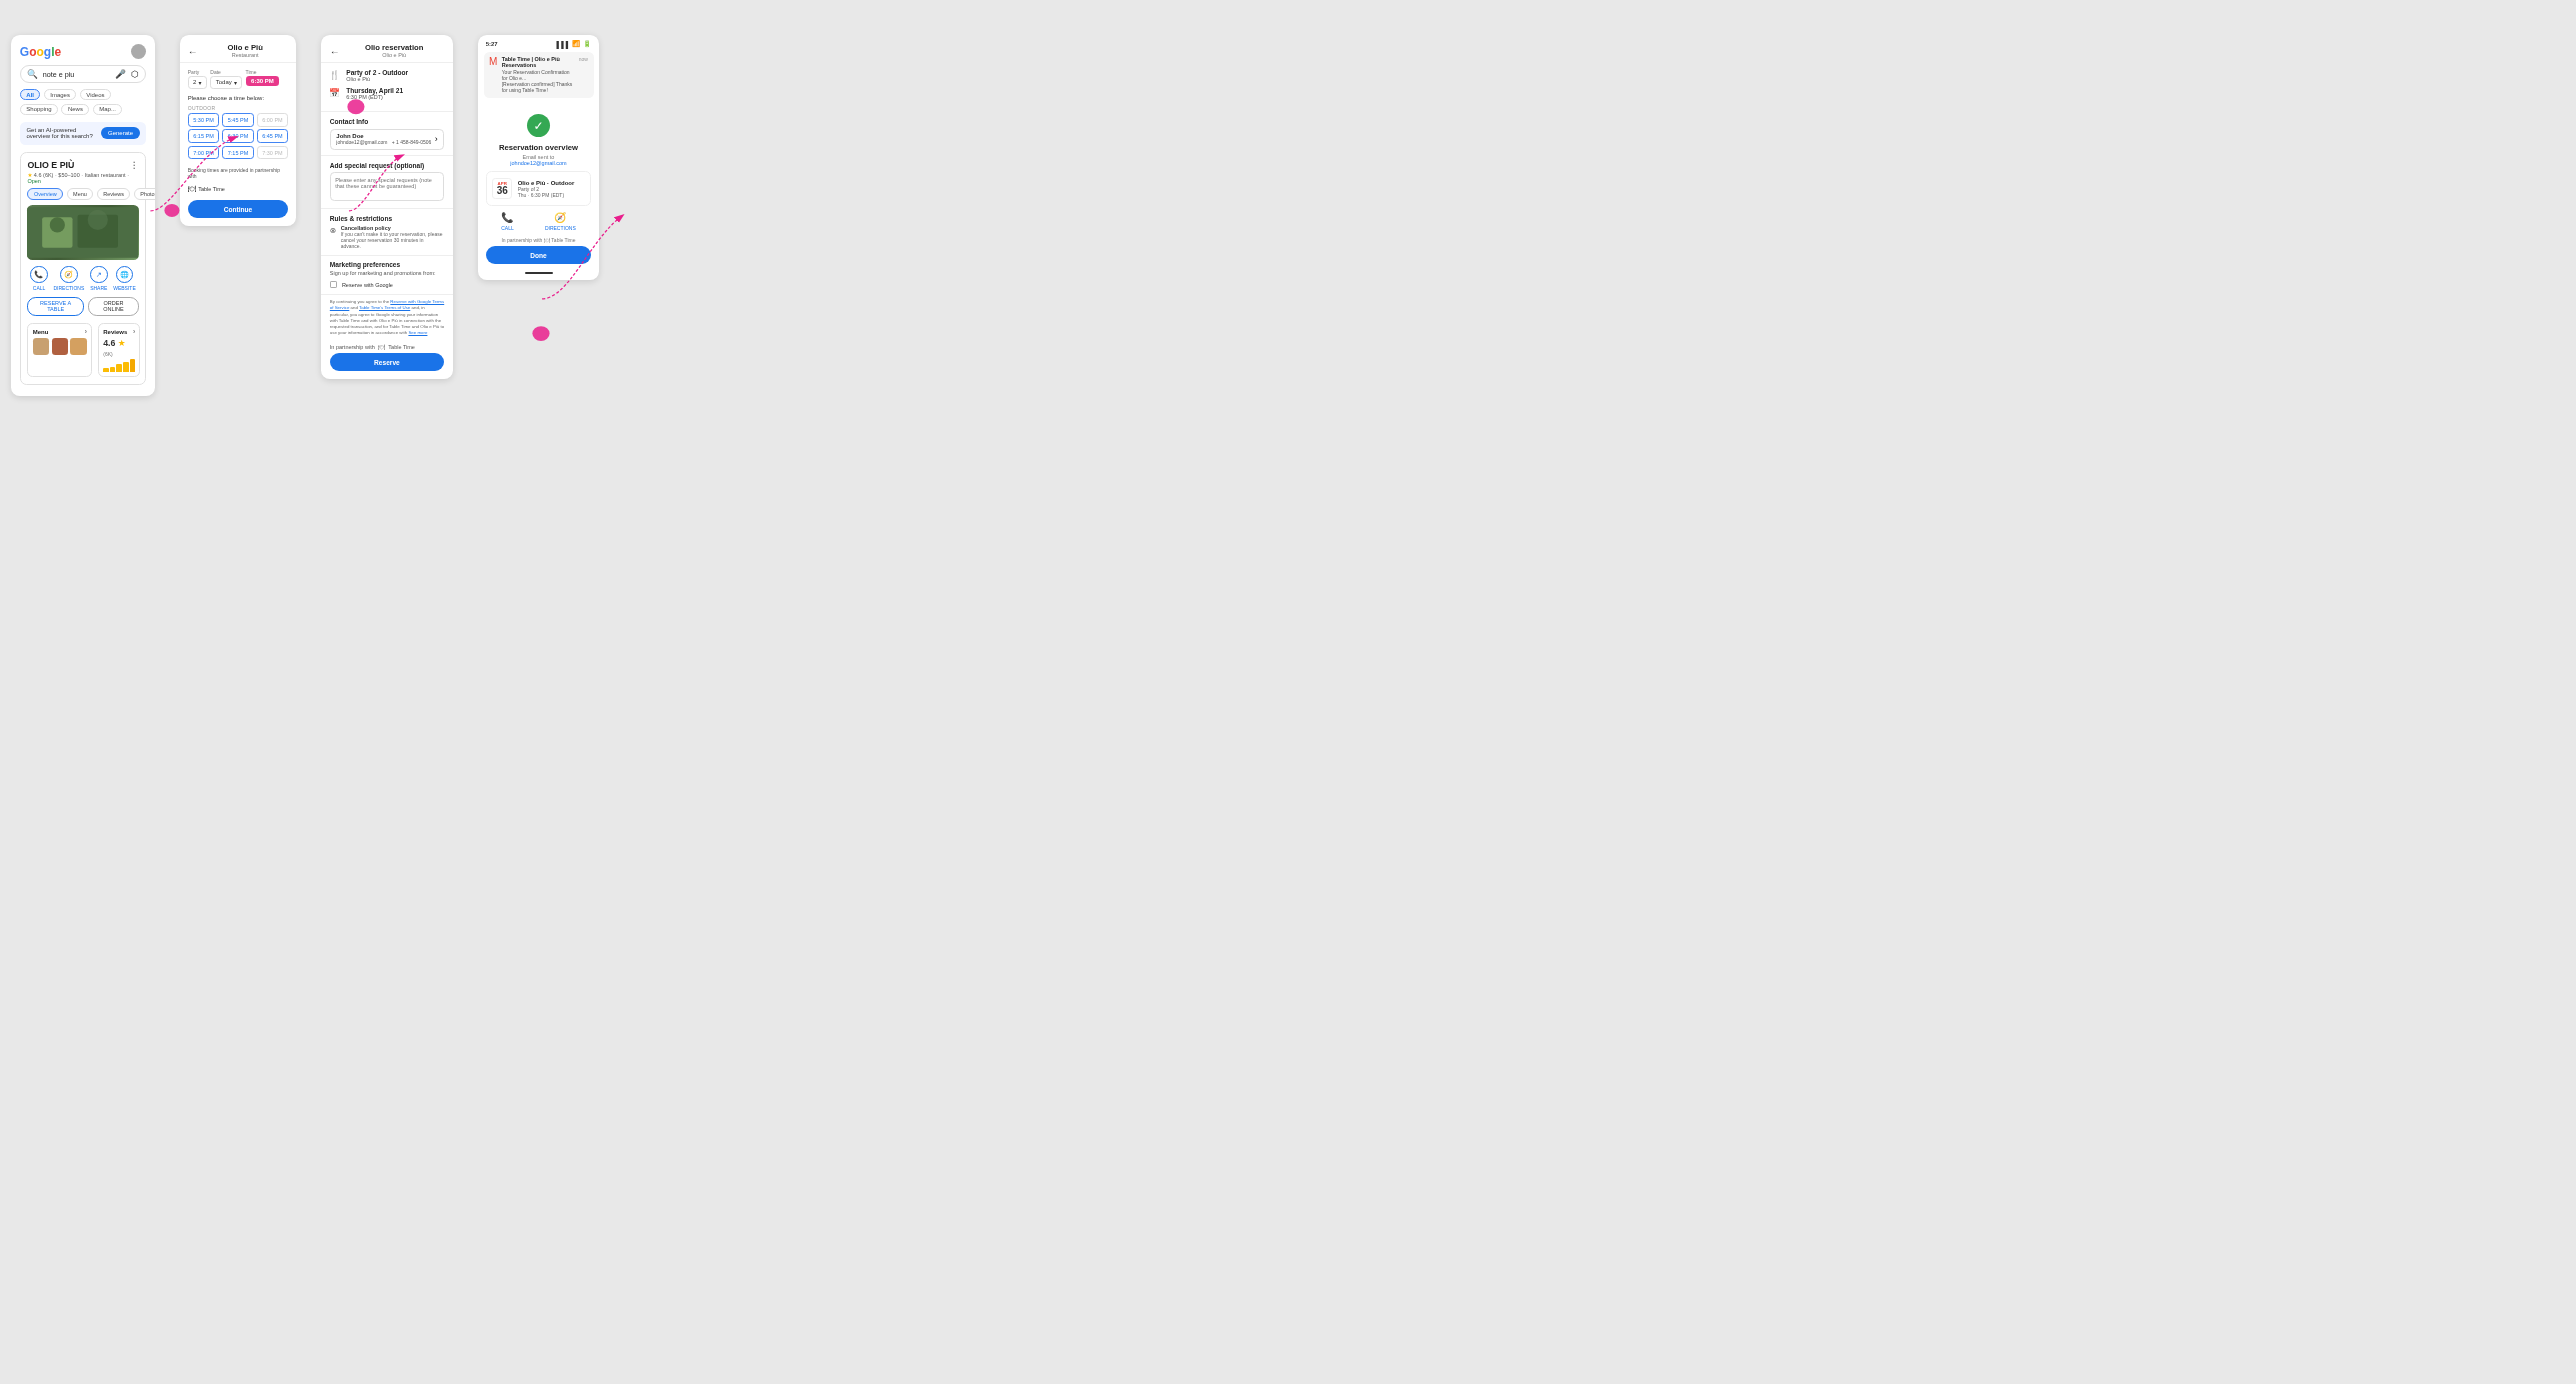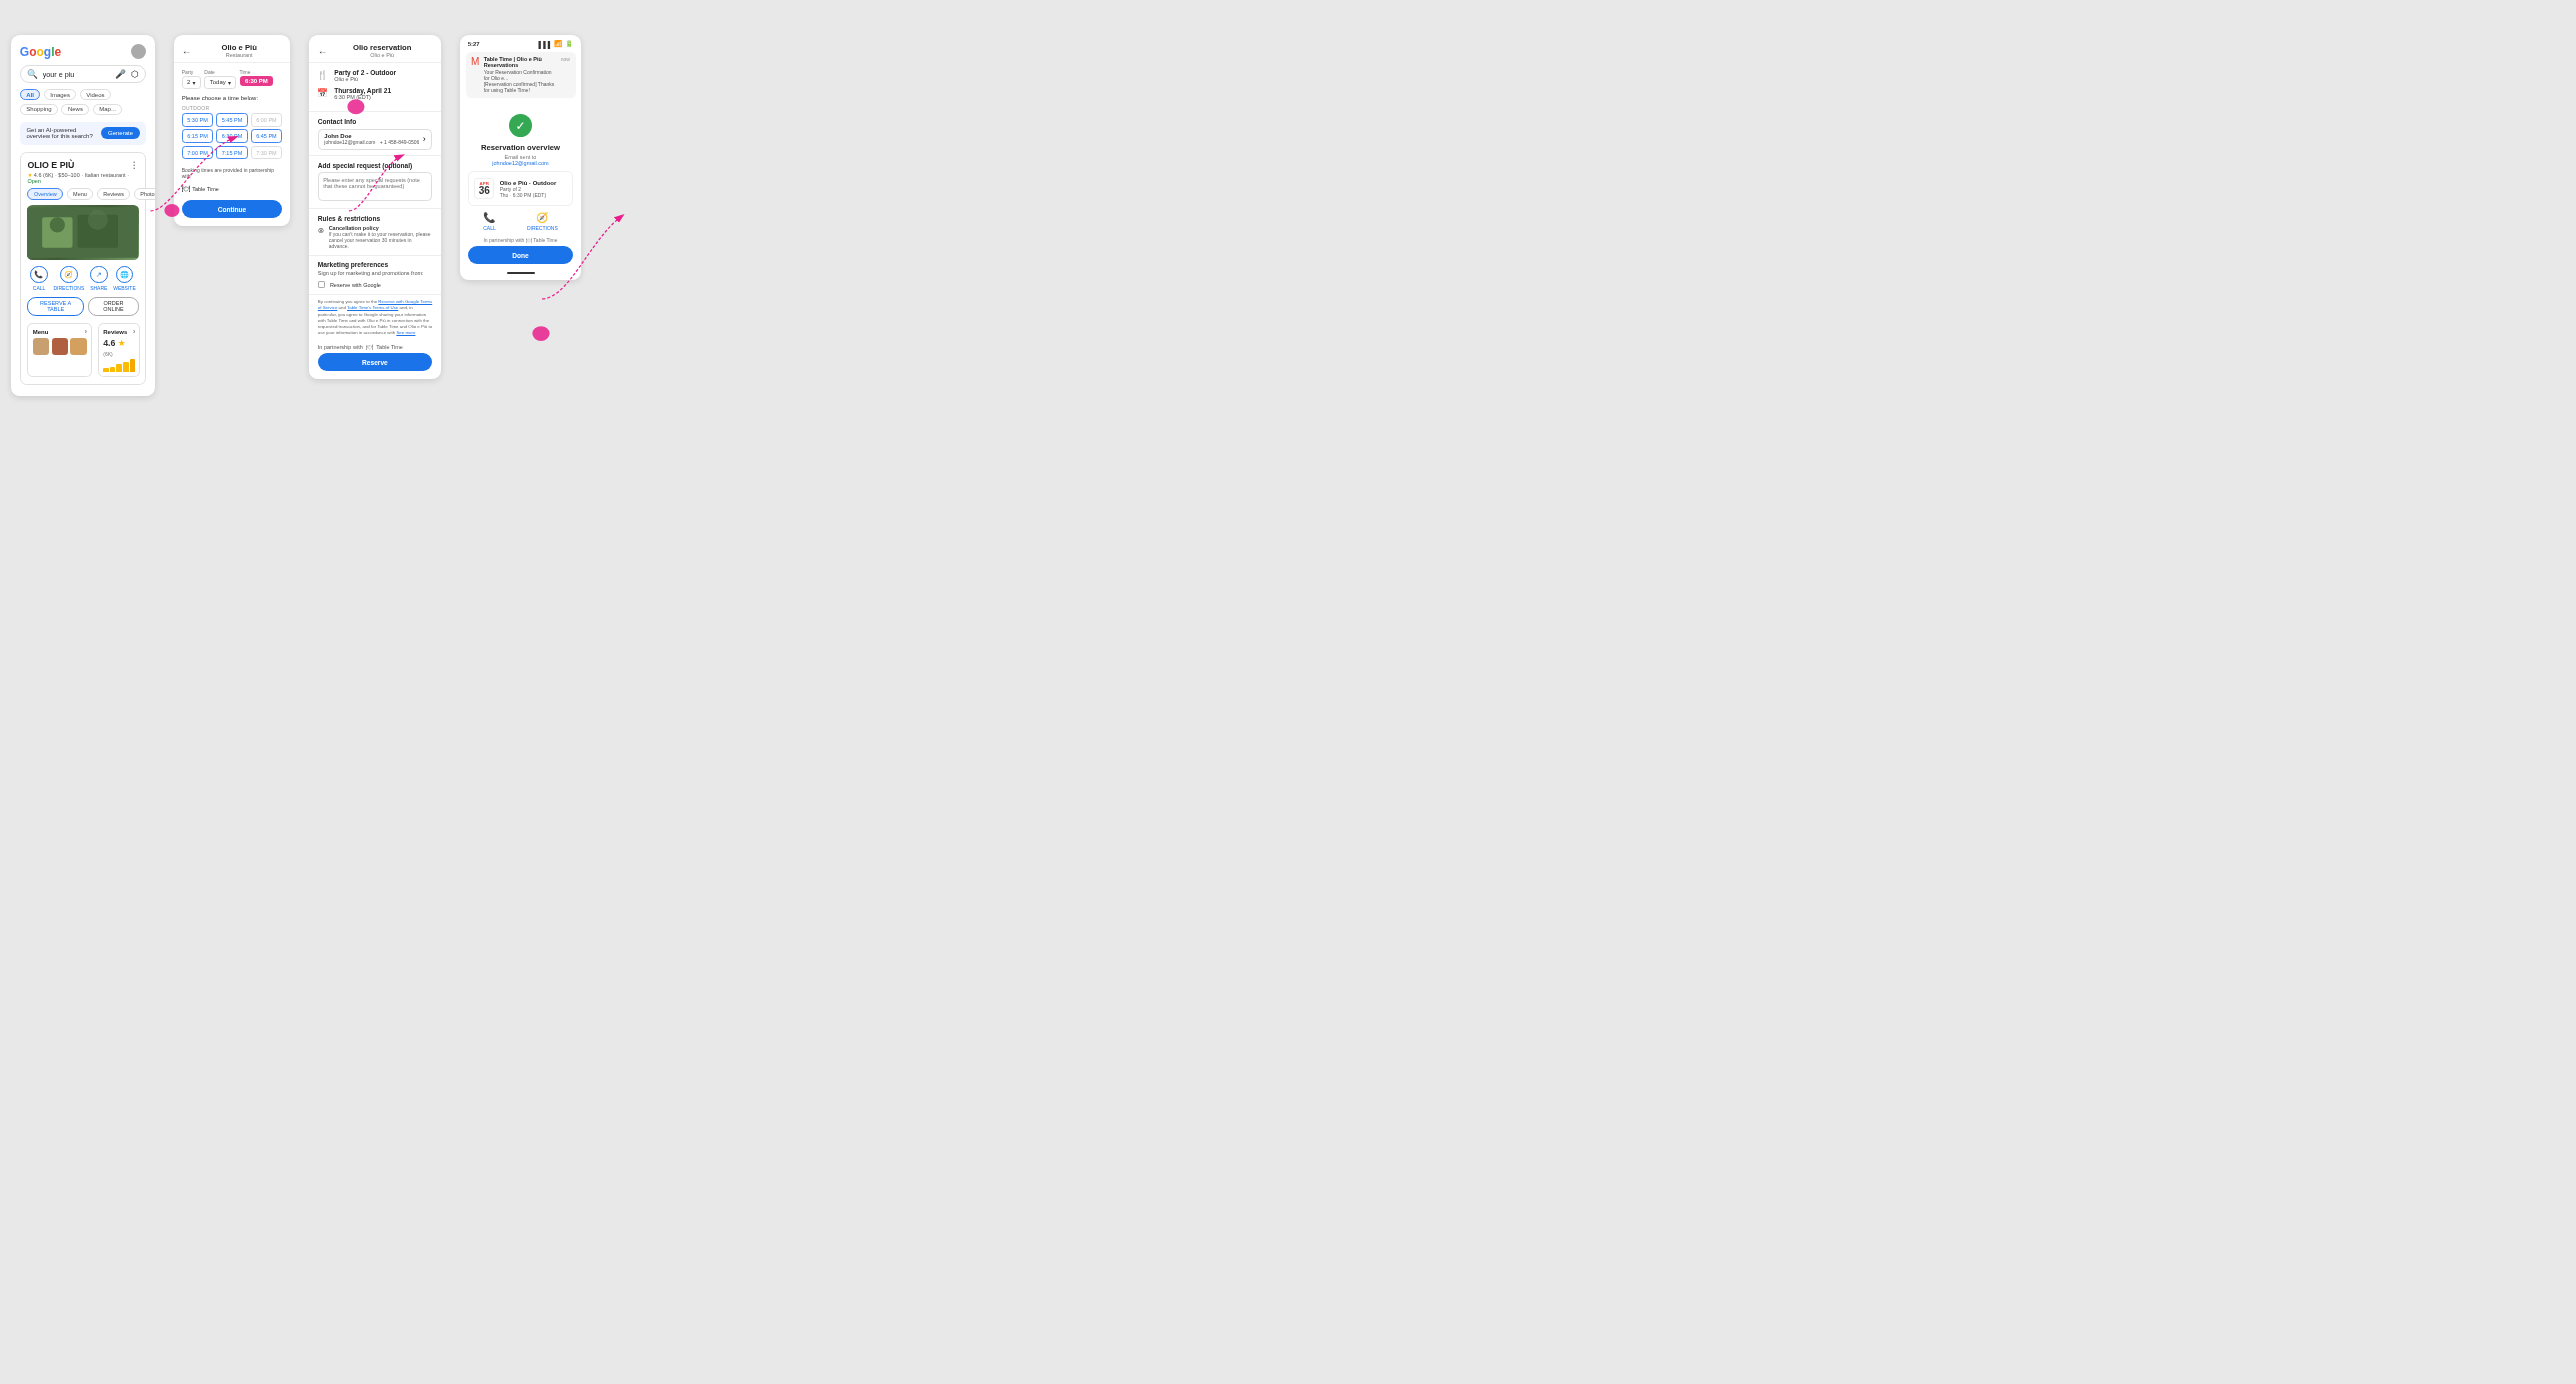--- a/index.html
+++ b/index.html
@@ -9,21 +9,21 @@
       width: 773px;
       min-height: 431px;
       display: flex;
       align-items: center;
       justify-content: center;
       padding: 16.6px 11px;
     }
     .main-container {
       display: flex;
       align-items: flex-start;
-      gap: 19px;
+      gap: 25px;
       width: 100%;
       position: relative;
     }
 
     
     .card {
       background: #fff;
       border-radius: 8.8px;
       overflow: hidden;
       box-shadow: 0 1.1px 6.6px rgba(0,0,0,0.12);
@@ -606,21 +606,21 @@
 
     <div class="google-header">
       <div class="google-logo">
         <span class="g-blue">G</span><span class="g-red">o</span><span class="g-yellow">o</span><span class="g-blue">g</span><span class="g-green">l</span><span class="g-red">e</span>
       </div>
       <div class="avatar-circle"></div>
     </div>
 
     <div class="search-bar">
       <span>🔍</span>
-      <span class="search-text">your e piu</span>
+      <span class="search-text">note e piu</span>
       <span>🎤</span>
       <span>⬡</span>
     </div>
 
     <div class="filter-row">
       <span class="filter-chip active">All</span>
       <span class="filter-chip">Images</span>
       <span class="filter-chip">Videos</span>
       <span class="filter-chip">Shopping</span>
       <span class="filter-chip">News</span>

